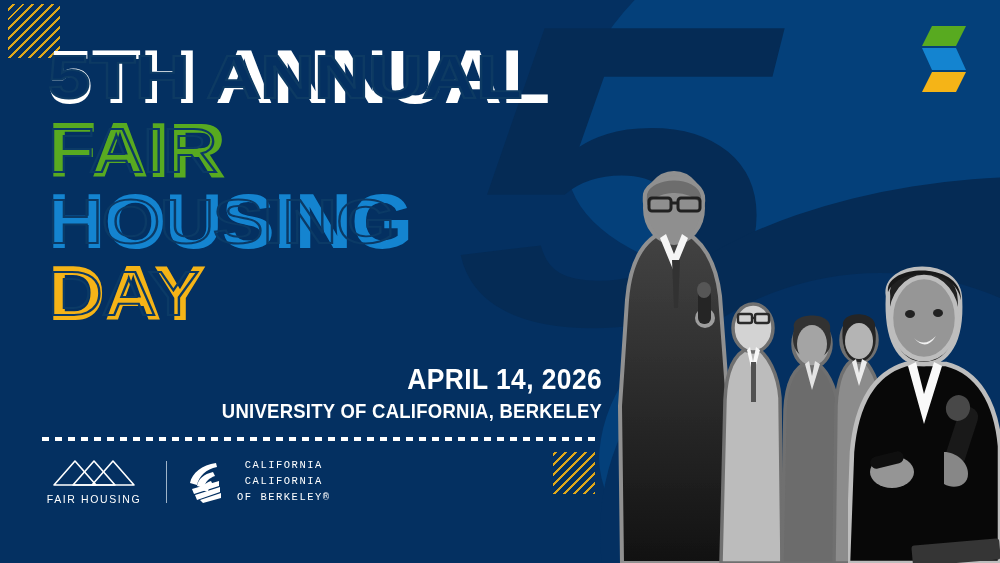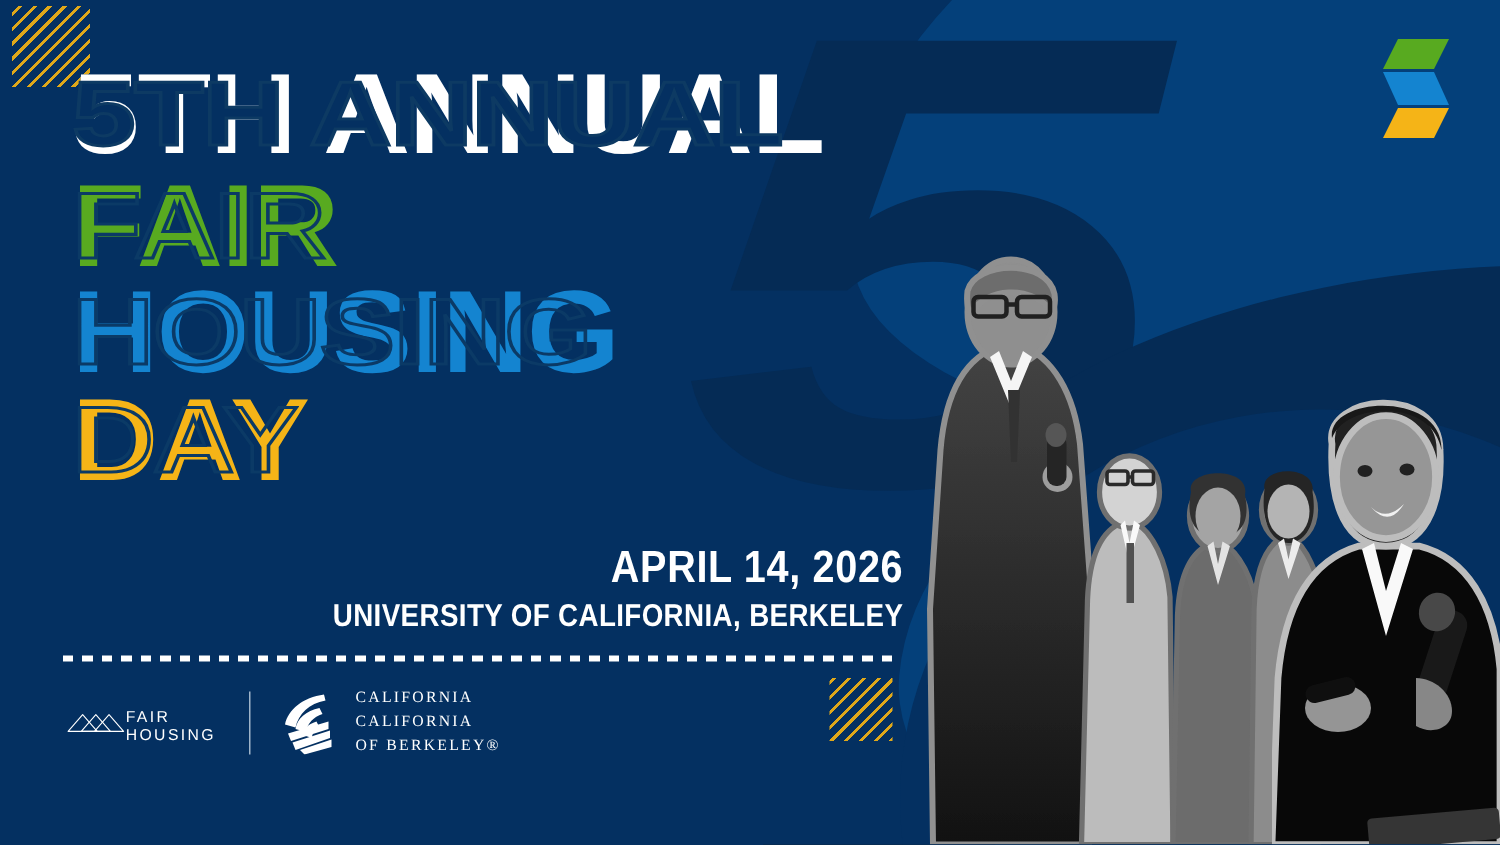--- a/index.html
+++ b/index.html
@@ -178,37 +178,38 @@
     background-image:repeating-linear-gradient(
       to right, #ffffff 0 7px, rgba(0,0,0,0) 7px 13px);
   }
 
   
   .lockup{
     position:absolute;
     left:44px; top:458px;
     display:flex;align-items:center;
   }
-  .fh-logo{display:flex;flex-direction:row;align-items:center;width:100px;}
+  .fh-logo{display:flex;flex-direction:column;align-items:center;width:100px;}
   .fh-label{
     color:#fff;font-size:10.5px;letter-spacing:1.6px;
     margin-top:5px;font-weight:400;
   }
   .lock-rule{
     width:1px;height:42px;background:#9fb4c9;
     margin:0 19px 0 22px;
   }
   .car-logo{display:flex;align-items:center;}
   .car-text{
     margin-left:11px;
     color:#ffffff;
-    font-family:Liberation Serif, serif;
+    font-family:Liberation Mono, monospace;
     font-size:10.5px;
     letter-spacing:1.5px;
     line-height:1.52;
+    text-align:center;
   }
 
   
   .people{position:absolute;inset:0;}
   .figure{position:absolute;overflow:hidden;}
   .fig-body{
     width:100%;height:100%;
     filter:grayscale(1) contrast(1.12);
   }
 </style>

